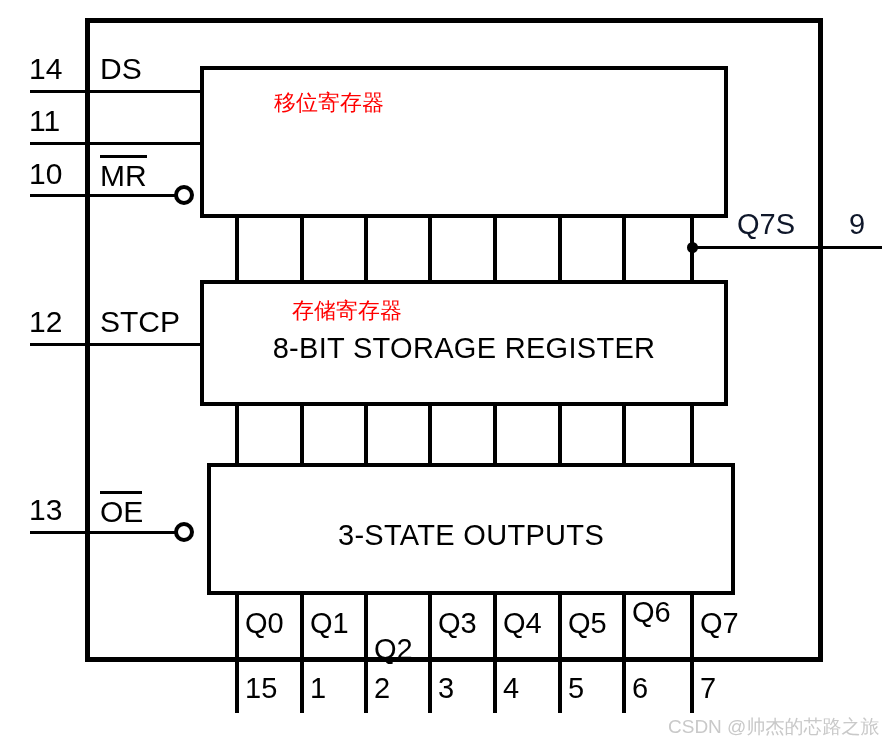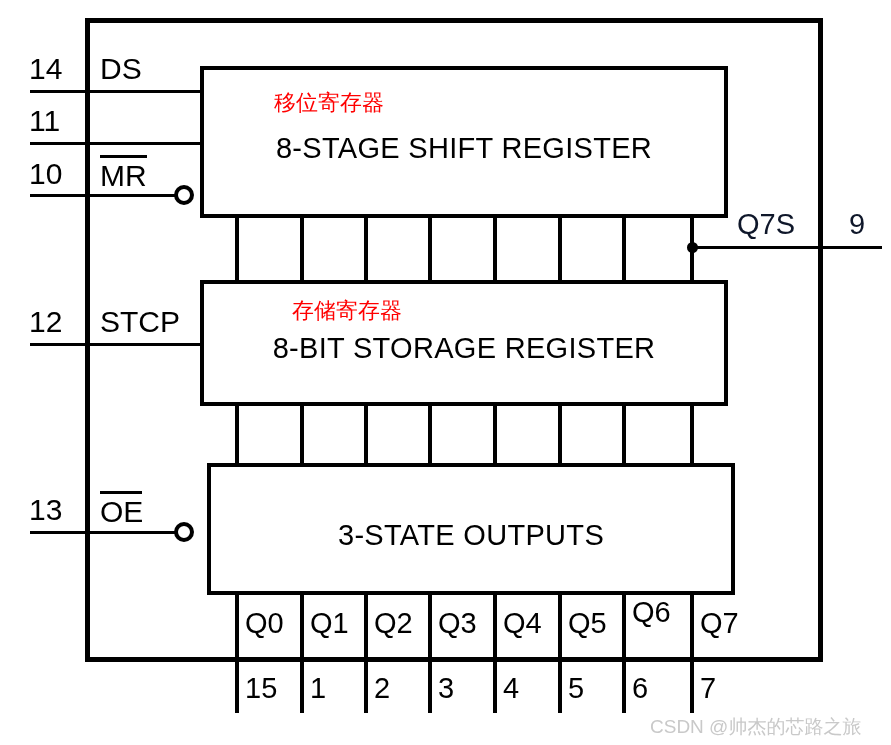--- a/index.html
+++ b/index.html
@@ -134,21 +134,20 @@
   <div class="overbar" style="left:100px; top:155px; width:47px;"></div>
   <div class="pin-name" style="left:100px; top:159px;">MR</div>
 
   <div class="pin-name" style="left:100px; top:305px;">STCP</div>
 
   <div class="overbar" style="left:100px; top:491px; width:42px;"></div>
   <div class="pin-name" style="left:100px; top:495px;">OE</div>
 
   <div class="block" style="left:200px; top:66px; width:528px; height:152px;">
     <div class="cn-label" style="left:70px; top:18px;">移位寄存器</div>
-    <div class="block-label" style="top:62px;">8-STAGE SHIFT REGISTER</div>
   </div>
 
   <div class="vline" style="left:235px; top:218px; width:4px; height:62px;"></div>
   <div class="vline" style="left:300px; top:218px; width:4px; height:62px;"></div>
   <div class="vline" style="left:364px; top:218px; width:4px; height:62px;"></div>
   <div class="vline" style="left:428px; top:218px; width:4px; height:62px;"></div>
   <div class="vline" style="left:493px; top:218px; width:4px; height:62px;"></div>
   <div class="vline" style="left:558px; top:218px; width:4px; height:62px;"></div>
   <div class="vline" style="left:622px; top:218px; width:4px; height:62px;"></div>
   <div class="vline" style="left:690px; top:218px; width:4px; height:62px;"></div>
@@ -180,31 +179,31 @@
   <div class="vline" style="left:300px; top:595px; width:4px; height:118px;"></div>
   <div class="vline" style="left:364px; top:595px; width:4px; height:118px;"></div>
   <div class="vline" style="left:428px; top:595px; width:4px; height:118px;"></div>
   <div class="vline" style="left:493px; top:595px; width:4px; height:118px;"></div>
   <div class="vline" style="left:558px; top:595px; width:4px; height:118px;"></div>
   <div class="vline" style="left:622px; top:595px; width:4px; height:118px;"></div>
   <div class="vline" style="left:690px; top:595px; width:4px; height:118px;"></div>
 
   <div class="q-label" style="left:245px; top:607px;">Q0</div>
   <div class="q-label" style="left:310px; top:607px;">Q1</div>
-  <div class="q-label" style="left:374px; top:607px;">Q2</div>
+  <div class="q-label" style="left:374px; top:633px;">Q2</div>
   <div class="q-label" style="left:438px; top:607px;">Q3</div>
   <div class="q-label" style="left:503px; top:607px;">Q4</div>
   <div class="q-label" style="left:568px; top:607px;">Q5</div>
   <div class="q-label" style="left:632px; top:596px;">Q6</div>
   <div class="q-label" style="left:700px; top:607px;">Q7</div>
 
   <div class="q-pin" style="left:245px; top:672px;">15</div>
   <div class="q-pin" style="left:310px; top:672px;">1</div>
   <div class="q-pin" style="left:374px; top:672px;">2</div>
   <div class="q-pin" style="left:438px; top:672px;">3</div>
   <div class="q-pin" style="left:503px; top:672px;">4</div>
   <div class="q-pin" style="left:568px; top:672px;">5</div>
   <div class="q-pin" style="left:632px; top:672px;">6</div>
   <div class="q-pin" style="left:700px; top:672px;">7</div>
 
-  <div class="watermark" style="left:650px; top:714px;">CSDN @帅杰的芯路之旅</div>
+  <div class="watermark" style="left:668px; top:714px;">CSDN @帅杰的芯路之旅</div>
 
 </div>
 
 </body></html>

